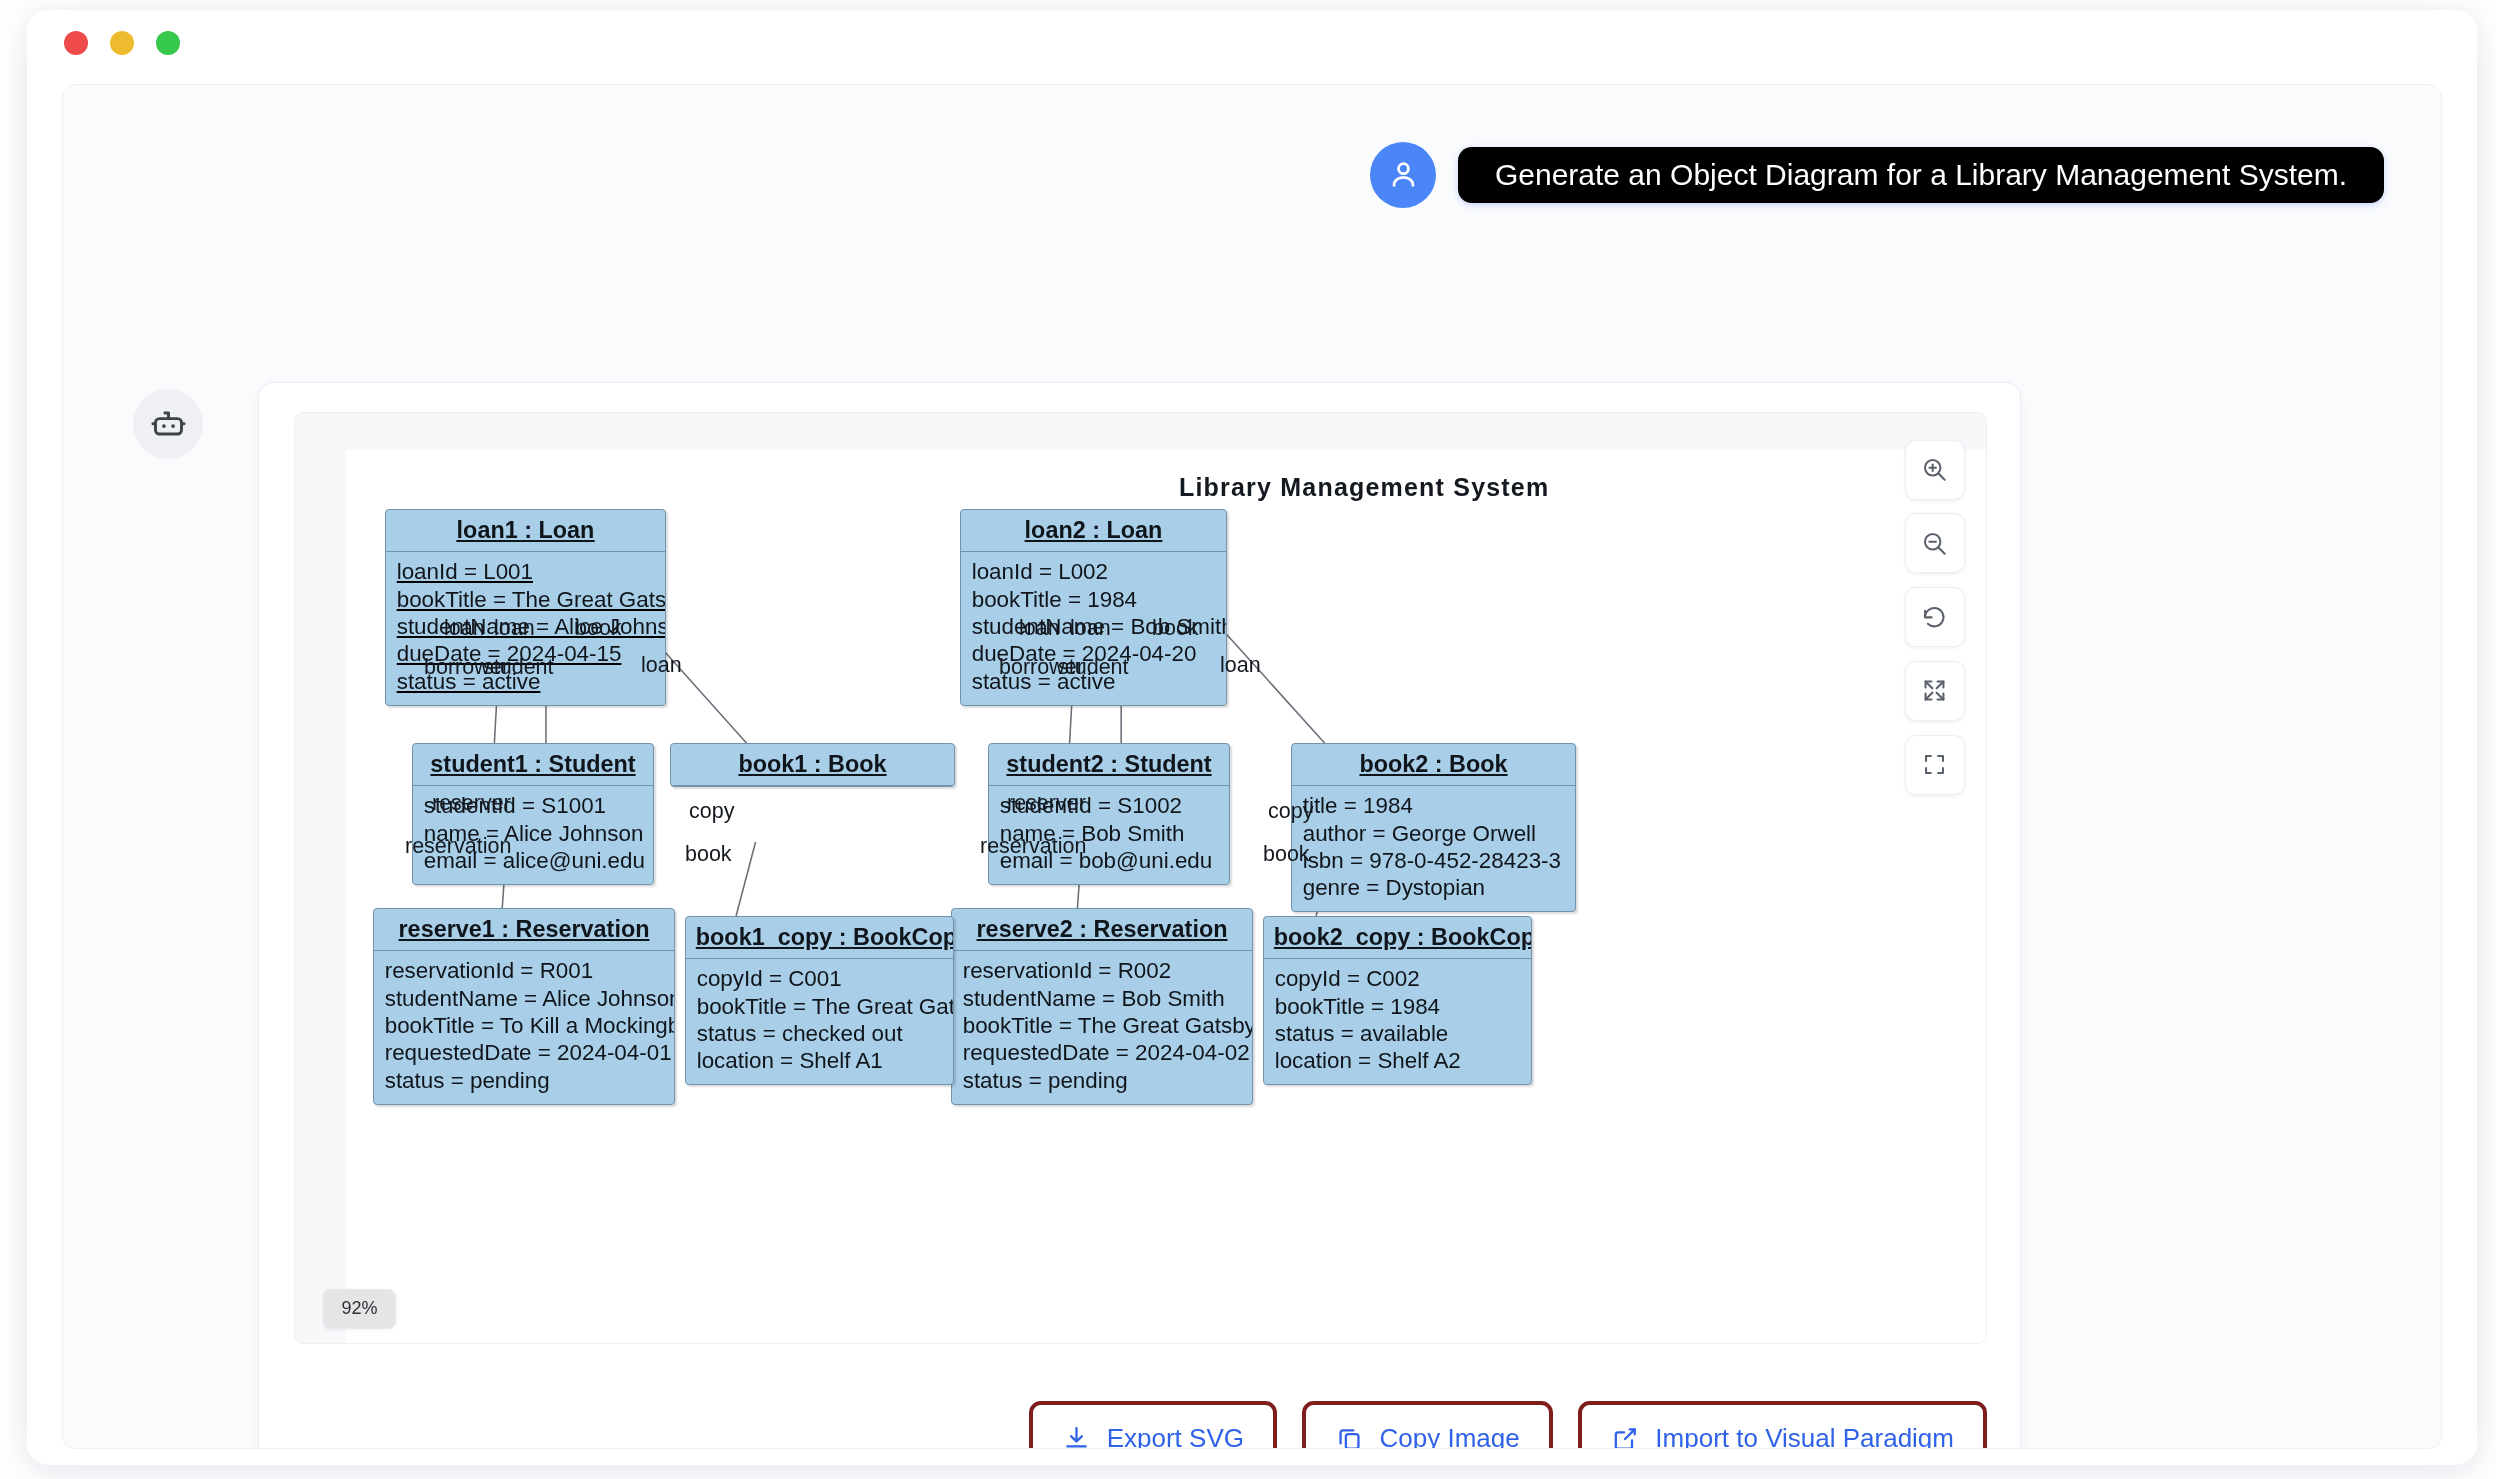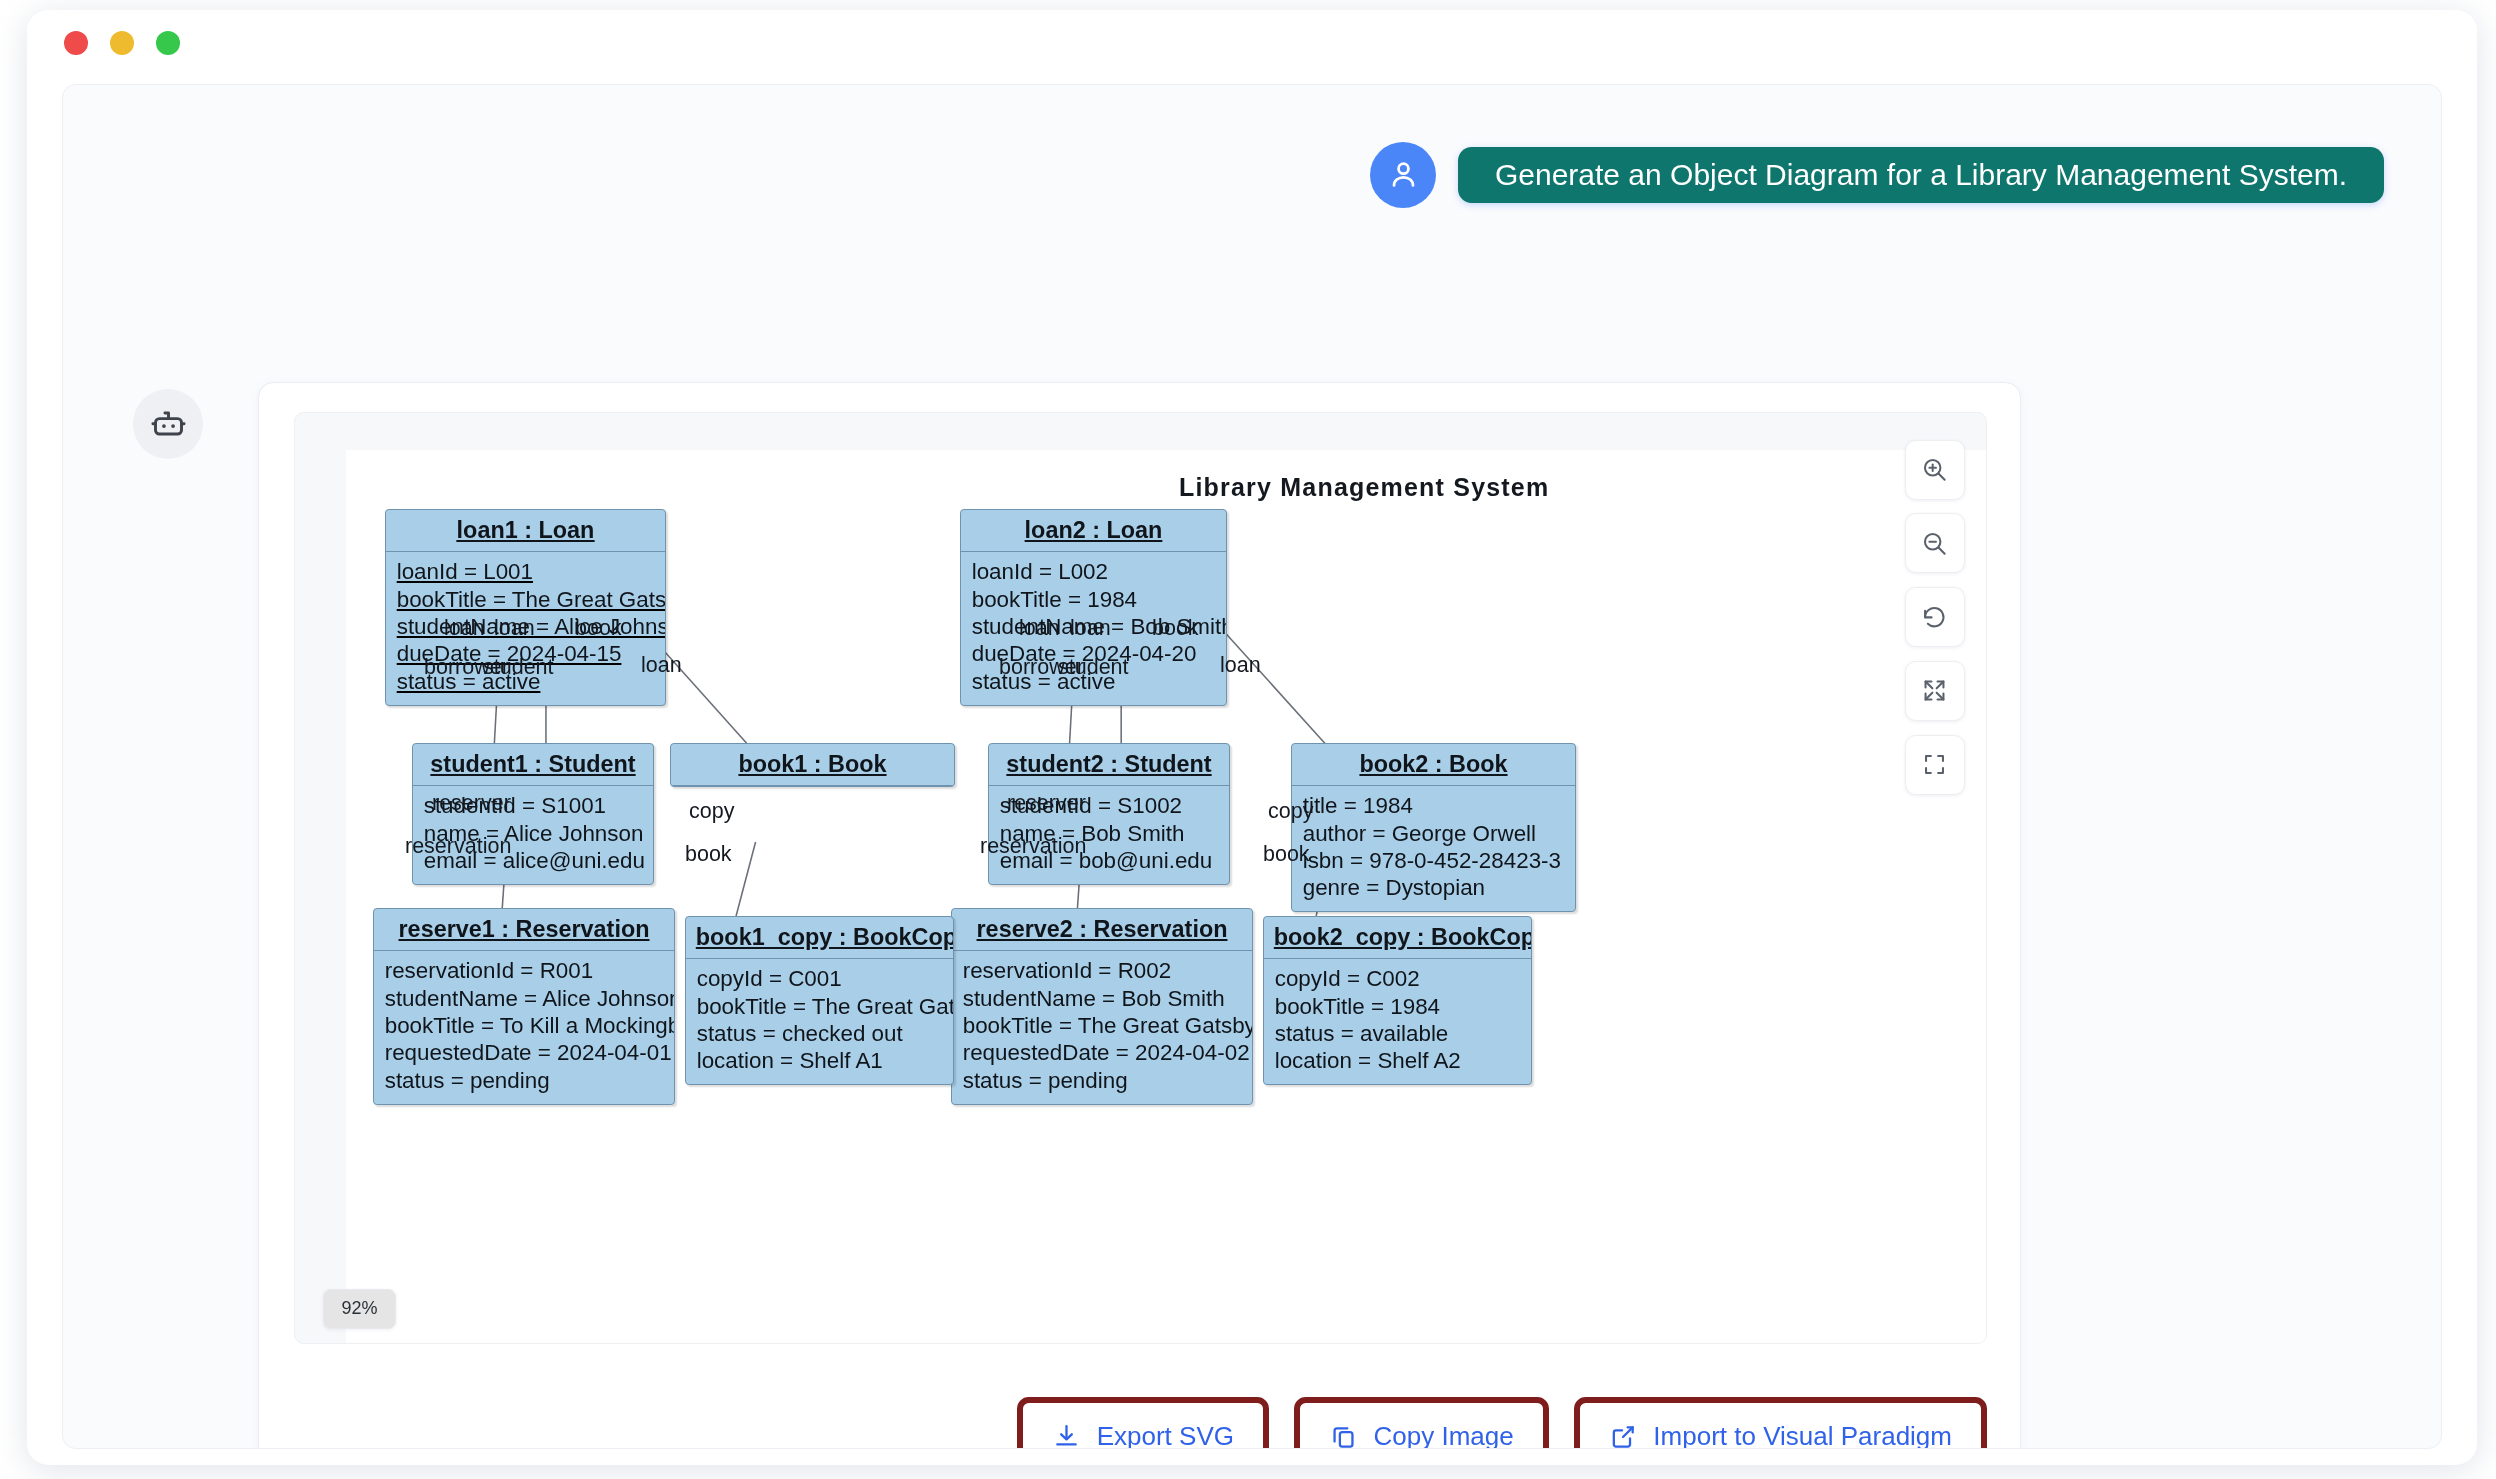--- a/index.html
+++ b/index.html
@@ -46,21 +46,21 @@
     display: flex; align-items: center; gap: 21.5px;
   }
   .user-avatar {
     width: 66px; height: 66px; border-radius: 50%;
     background: #4a86f7;
     display: flex; align-items: center; justify-content: center;
     flex: 0 0 auto;
   }
   .user-avatar svg { width: 35px; height: 35px; }
   .user-bubble {
-    background: #0f766e;
+    background: #000000;
     color: #ffffff;
     border-radius: 13.7px;
     padding: 10px 37px;
     font-size: 30px;
     line-height: 1.2;
     white-space: nowrap;
     box-shadow: 0 2px 7.8px rgba(47,110,244,0.25);
   }
 
   
@@ -180,21 +180,21 @@
   }
 
   
   .actions {
     position: absolute;
     right: 33px; bottom: 27px;
     display: flex; gap: 25px;
   }
   .action-btn {
     display: flex; align-items: center; gap: 15.6px;
-    border: 6px solid #7f1d1d;
+    border: 4px solid #7f1d1d;
     border-radius: 11.7px;
     background: #ffffff;
     color: #2f62e8;
     font-size: 26px;
     padding: 18.5px 29px;
     cursor: pointer;
     white-space: nowrap;
   }
   .action-btn svg { width: 29px; height: 29px; flex: 0 0 auto; }
 </style>

